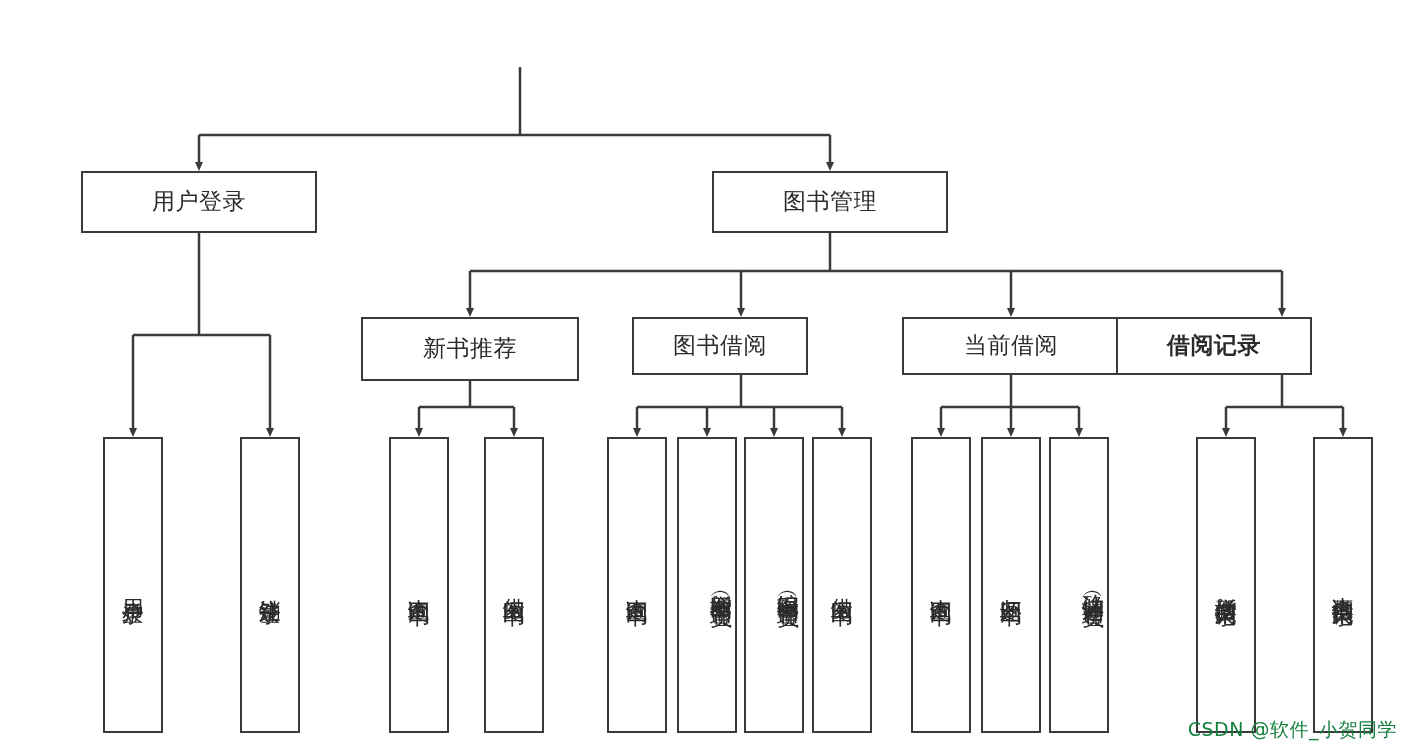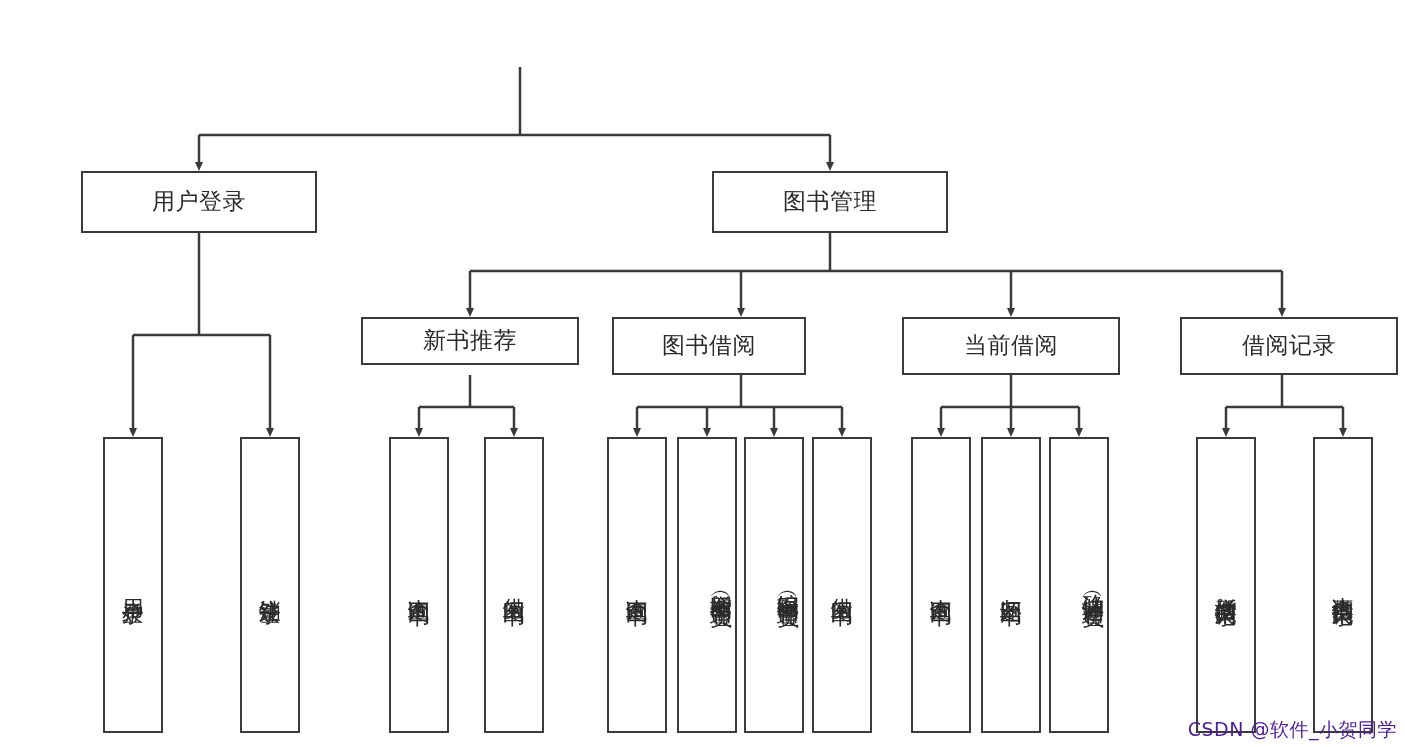--- a/index.html
+++ b/index.html
@@ -57,21 +57,21 @@
     top: 0;
     width: 1405px;
     height: 747px;
     pointer-events: none;
   }
   .watermark {
     position: absolute;
     right: 8px;
     bottom: 4px;
     font-size: 19px;
-    color: #4c1d95;
+    color: #15803d;
     letter-spacing: 0.5px;
     white-space: nowrap;
     font-family: "DejaVu Sans", "Liberation Sans", sans-serif;
   }
 </style>
 </head>
 <body>
 
 <div id="canvas">
 
@@ -128,30 +128,30 @@
   </svg>
 
 
   <div class="node horiz" style="left:81px; top:171px; width:236px; height:62px;">
     <span>用户登录</span>
   </div>
   <div class="node horiz" style="left:712px; top:171px; width:236px; height:62px;">
     <span>图书管理</span>
   </div>
 
-  <div class="node horiz" style="left:361px; top:317px; width:218px; height:48px;">
+  <div class="node horiz" style="left:361px; top:317px; width:218px; height:64px;">
     <span>新书推荐</span>
   </div>
-  <div class="node horiz" style="left:612px; top:317px; width:194px; height:58px;">
+  <div class="node horiz" style="left:632px; top:317px; width:176px; height:58px;">
     <span>图书借阅</span>
   </div>
   <div class="node horiz" style="left:902px; top:317px; width:218px; height:58px;text-align:right;">
     <span>当前借阅</span>
   </div>
-  <div class="node horiz" style="left:1180px; top:317px; width:218px; height:58px;">
+  <div class="node horiz" style="left:1116px; top:317px; width:196px; height:58px;font-weight:bold;">
     <span>借阅记录</span>
   </div>
 
   <div class="node vert" style="left:103px; top:437px; width:60px; height:296px;">
     <span>用户登录</span>
   </div>
   <div class="node vert" style="left:240px; top:437px; width:60px; height:296px;">
     <span>注销登录</span>
   </div>
 

